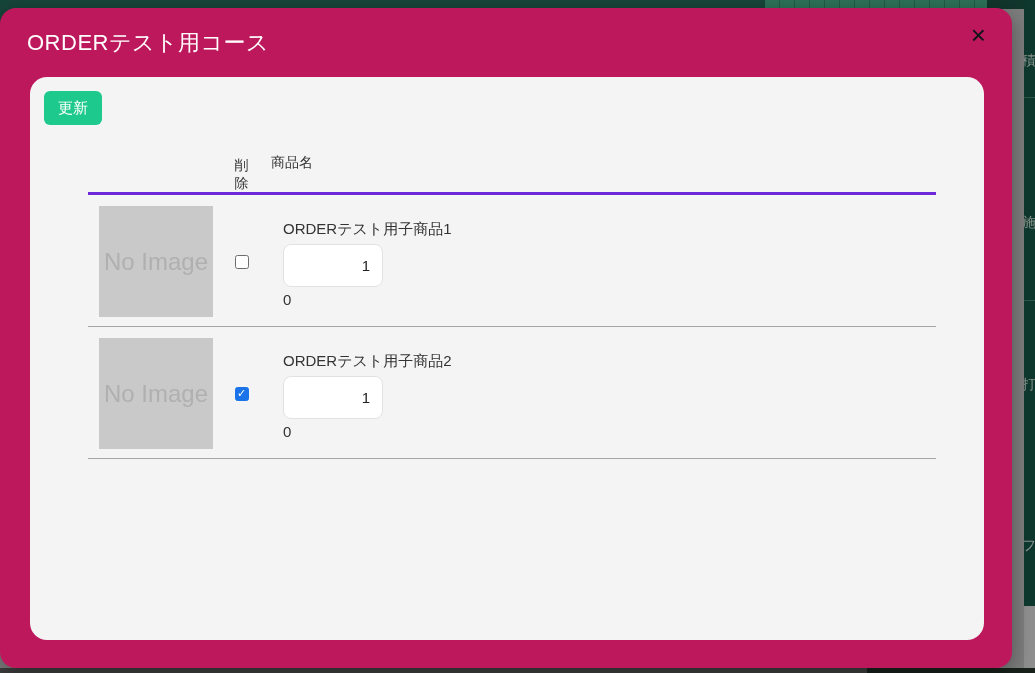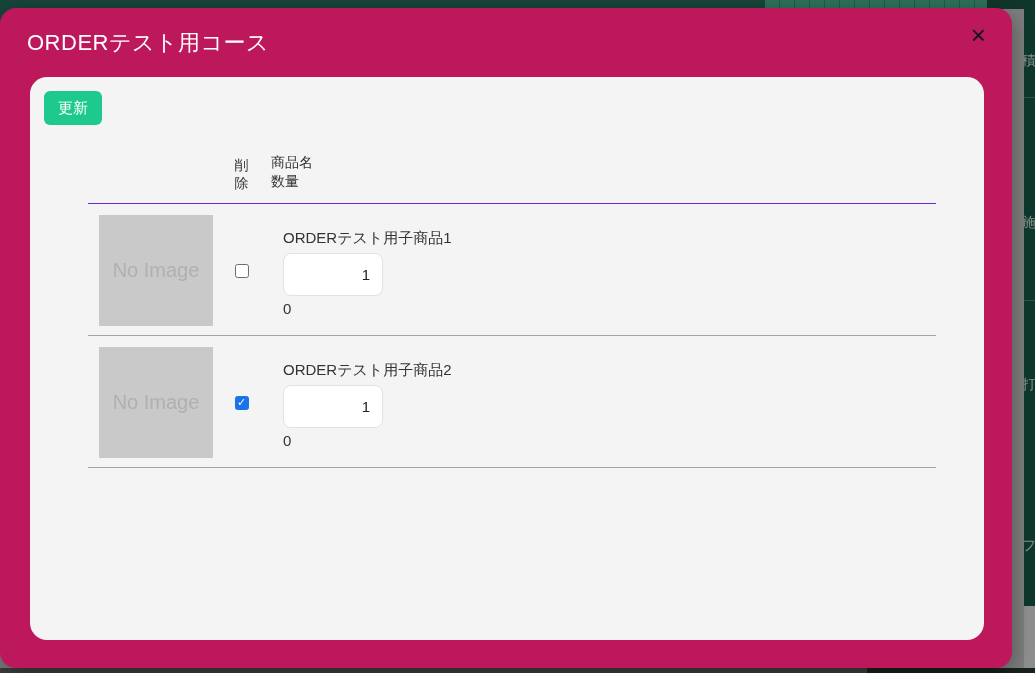--- a/index.html
+++ b/index.html
@@ -55,33 +55,33 @@
     background:#1dc98c; color:#fff; font-size:15px;
     border:none; border-radius:6px; padding:8px 14px; height:34px;
     cursor:pointer; font-family:inherit;
   }
   
   .ptable { margin:0 48px 0 58px; width:848px; }
   .trow {
     display:grid; grid-template-columns:124px 59px 1fr;
     border-bottom:1px solid #a5a5a5;
   }
-  .thead-row { border-bottom:1px solid #6d28d9; }
+  .thead-row { border-bottom:3px solid #6d28d9; }
   .th-delete {
     padding-top:31px; width:16px; justify-self:center;
     font-size:14px; line-height:18px; text-align:center; word-break:break-all;
     grid-column:2;
   }
   .th-product { padding:28px 0 12px 0; font-size:14px; line-height:19px; grid-column:3; }
   .data-row { padding:11px 0 9px 0; align-items:stretch; }
   .cell-img { padding-left:11px; }
   .no-image {
     width:114px; height:111px; background:#c9c9c9;
     display:flex; align-items:center; justify-content:center;
-    color:#b0b0b0; font-size:20px;
+    color:#b0b0b0; font-size:24px;
   }
   .cell-check { display:flex; align-items:center; justify-content:center; }
   .checkbox {
     width:14px; height:14px; background:#fff;
     border:1.5px solid #6d6d6d; border-radius:2.5px;
     display:flex; align-items:center; justify-content:center; cursor:pointer;
   }
   .checkbox.checked { background:#1a73e8; border-color:#1a73e8; }
   .checkbox.checked::after { content:"✓"; color:#fff; font-size:11px; font-weight:bold; line-height:1; }
   .cell-detail { padding-top:14px;margin-left:12px; }
@@ -127,21 +127,20 @@
 
   <div class="modal-content">
     <button class="update-btn">更新</button>
 
     <div class="ptable">
 
       <div class="trow thead-row">
         <div class="th-delete">削除</div>
         <div class="th-product">
           <div>商品名</div>
-          <div>数量</div>
         </div>
       </div>
 
       <div class="trow data-row">
         <div class="cell-img">
           <div class="no-image">No Image</div>
         </div>
         <div class="cell-check">
           <span class="checkbox"></span>
         </div>

